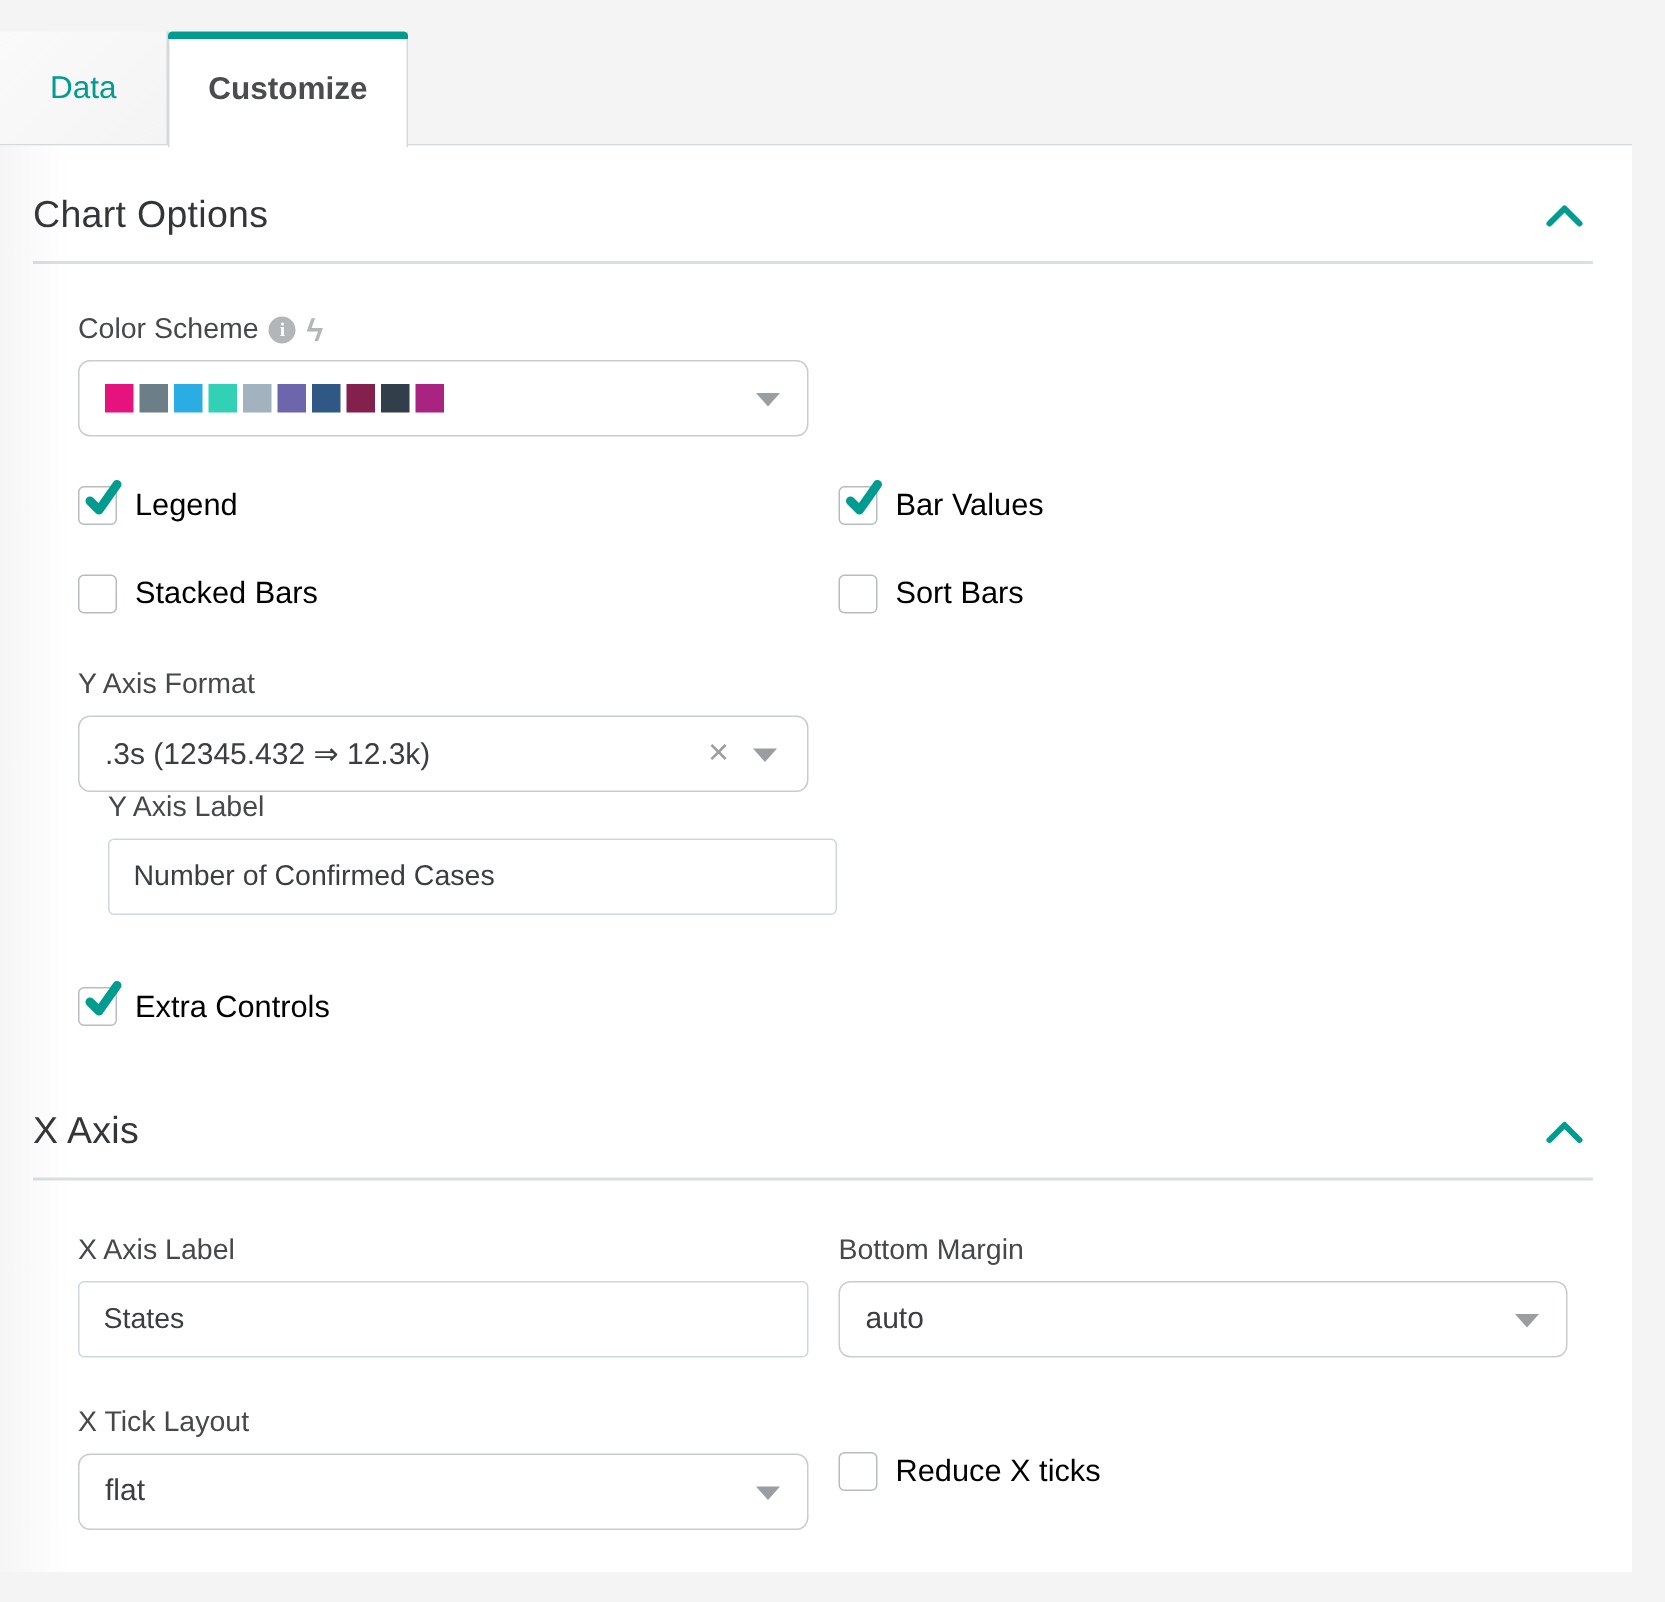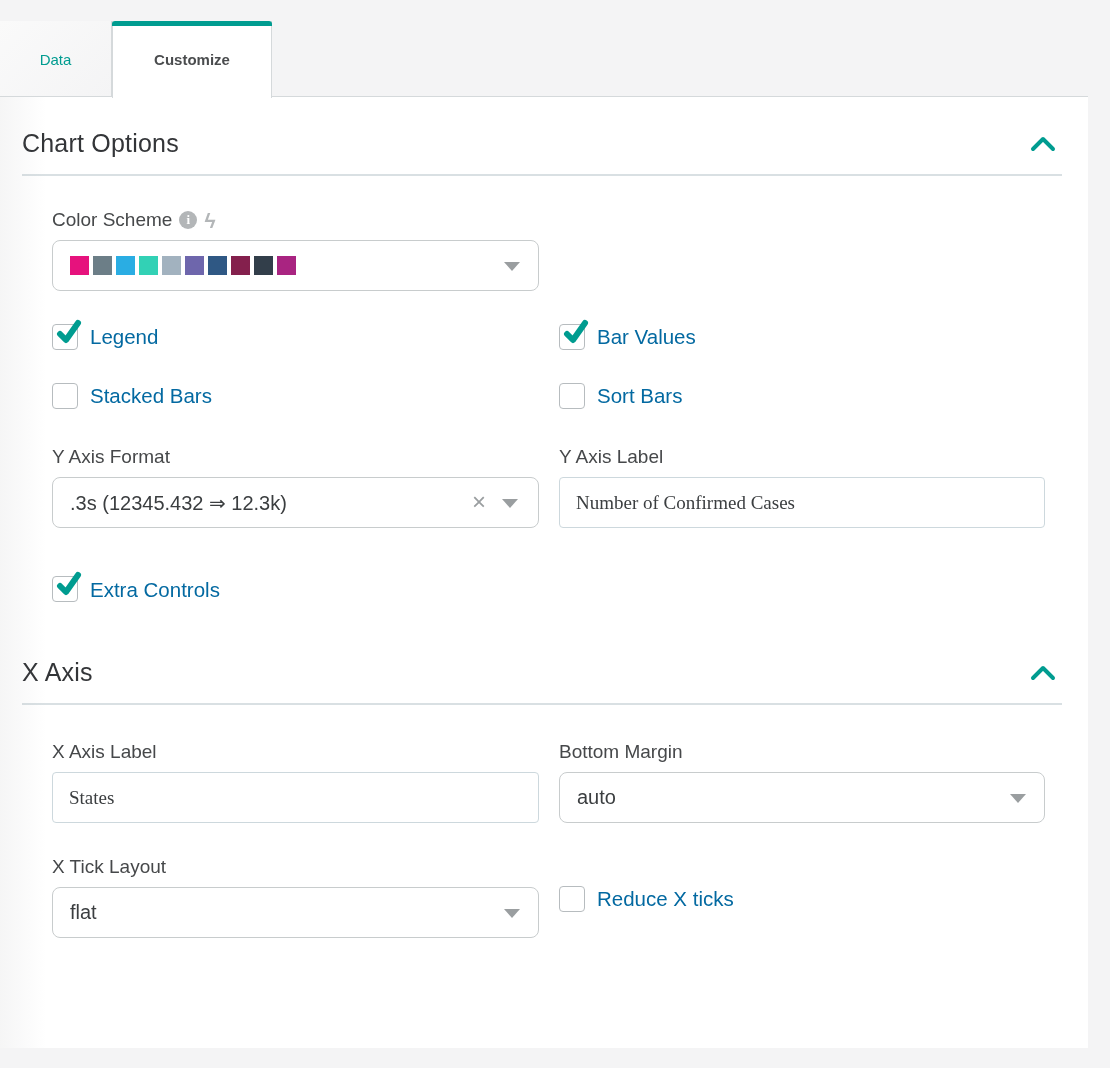--- a/index.html
+++ b/index.html
@@ -21,21 +21,21 @@
   body{
     background:var(--page-bg);
     font-family:"Liberation Sans","DejaVu Sans",sans-serif;
     color:var(--txt-label);
     position:relative;
     overflow:hidden;
   }
   
   .tabbar{position:absolute;top:0;left:0;width:1110px;height:97px;background:var(--page-bg);}
   .tabbar::after{content:"";position:absolute;left:0;bottom:0;width:1088px;height:1px;background:var(--border-tab);}
-  .tab{position:absolute;top:21px;height:76px;display:flex;align-items:center;justify-content:center;font-size:15px;cursor:pointer;}
+  .tab{position:absolute;top:21px;height:76px;display:flex;align-items:center;justify-content:center;font-size:21px;cursor:pointer;}
   .tab-data{left:0;width:112px;color:var(--accent);border-right:1px solid var(--border-tab);background:linear-gradient(135deg,#fafafa, var(--page-bg));}
   .tab-customize{
     left:112px;width:160px;height:77px;z-index:2;
     background:var(--panel-bg);
     border:1px solid var(--border-tab);border-bottom:none;border-top:none;
     font-weight:bold;color:#4a4c4e;
   }
   .tab-customize::before{
     content:"";position:absolute;top:0;left:-1px;right:-1px;height:5px;
     background:var(--accent);border-radius:3px 3px 0 0;
@@ -83,32 +83,32 @@
     position:absolute;right:52px;top:50%;transform:translateY(-54%);
     font-size:24px;color:var(--caret-gray);line-height:1;cursor:pointer;
   }
   
   .swatches{display:flex;gap:4px;}
   .swatch{width:19px;height:19px;display:inline-block;}
   
   .textinput{
     width:100%;height:51px;border:1px solid var(--border-blue);border-radius:4px;
     background:#fff;font-size:19px;color:var(--txt-value);
-    padding:0 16px;font-family:Liberation Serif, serif;outline:none;
+    padding:0 16px;font-family:Liberation Sans, sans-serif;outline:none;
   }
   
   .checkrow{display:flex;align-items:center;cursor:pointer;}
   .checkbox{
     position:relative;width:26px;height:26px;border:1.5px solid #b7bcbf;
     border-radius:4px;background:#fff;flex:none;
   }
   .checkbox svg{position:absolute;top:-6px;left:1px;display:none;}
   .checkbox.checked svg{display:block;}
-  .checklabel{font-size:20.5px;color:#0369a1;margin-left:12px;} .mt32{margin-top:33px;} .mt33{margin-top:33px;}
-  .mt36{margin-top:36px;} .mt37{margin-top:37px;} .mt48{margin-top:48px;align-items:flex-end;}
+  .checklabel{font-size:20.5px;color:#000000;margin-left:12px;} .mt32{margin-top:33px;} .mt33{margin-top:33px;}
+  .mt36{margin-top:36px;} .mt37{margin-top:37px;flex-direction:column;} .mt48{margin-top:48px;align-items:flex-end;}
   
   .info-icon{
     width:18px;height:18px;border-radius:50%;background:var(--icon-gray);
     color:#fff;font-size:13px;font-weight:bold;display:inline-flex;
     align-items:center;justify-content:center;font-family:"Liberation Serif","DejaVu Serif",serif;
   }
   .bolt-icon{color:var(--icon-gray);font-size:21px;line-height:1;font-weight:bold;}
 </style>
 </head>
 <body>

